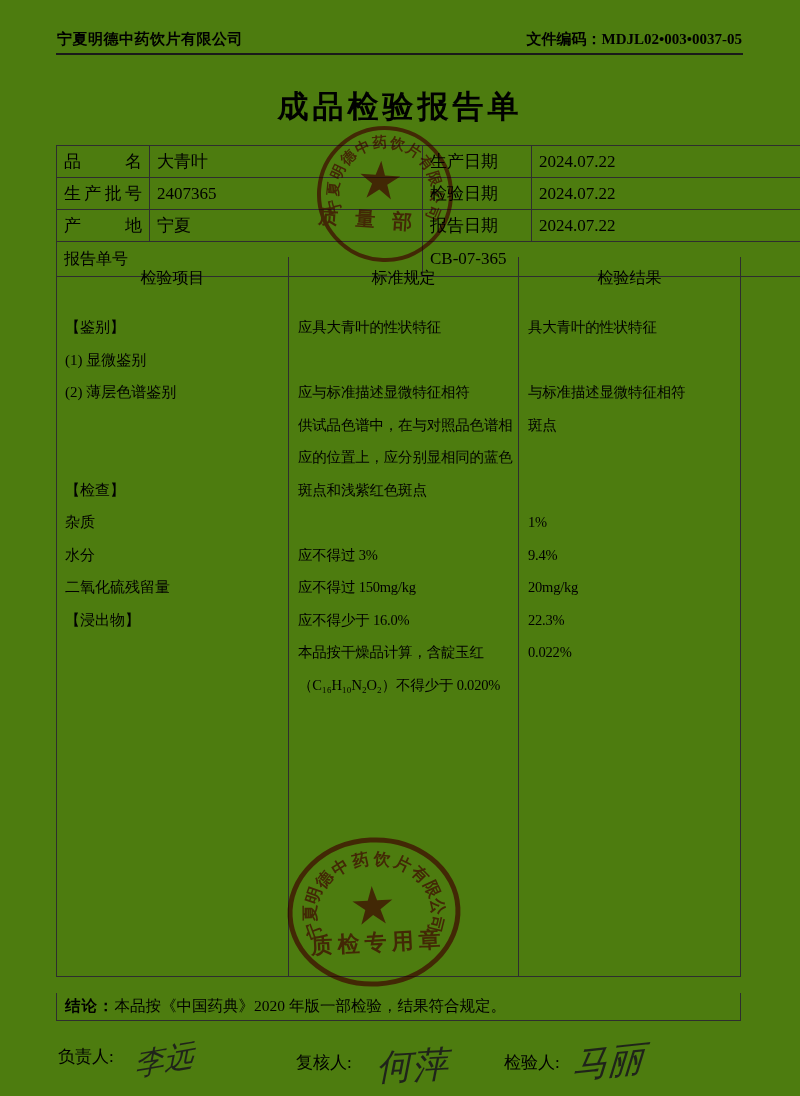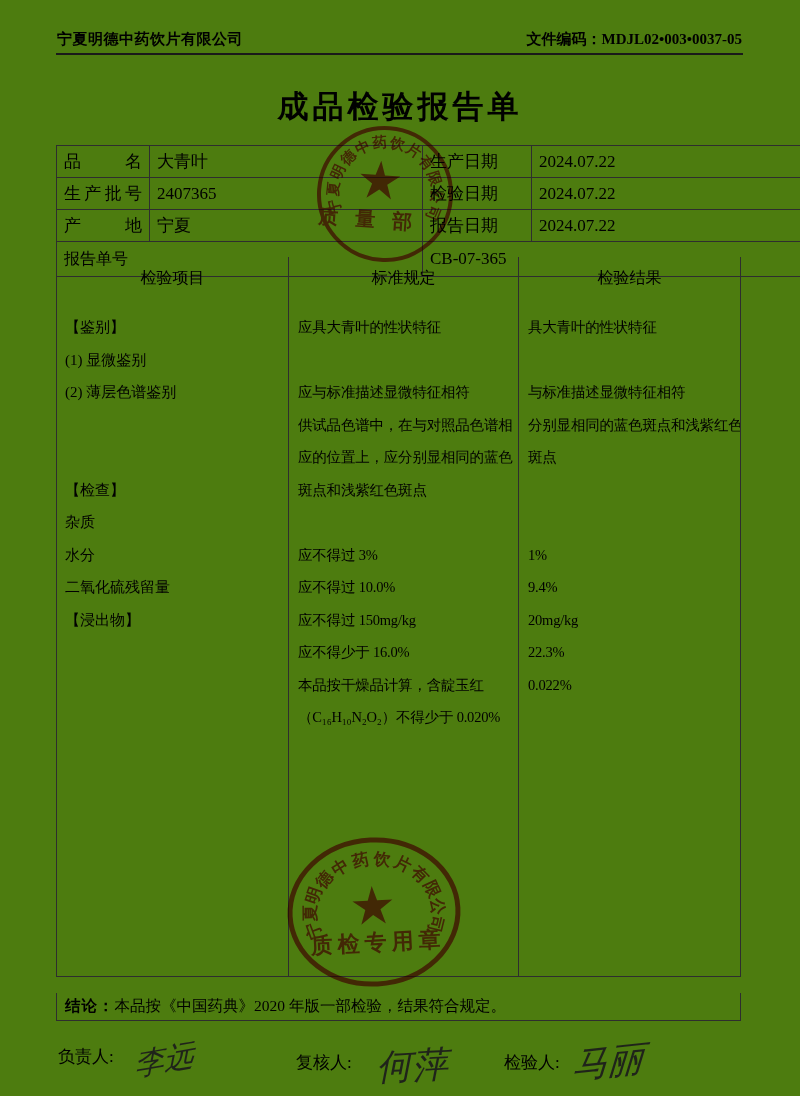--- a/index.html
+++ b/index.html
@@ -127,35 +127,33 @@
       <div class="mgap"></div>
       <div id="col-standard">
           <div class="ln">应具大青叶的性状特征</div>
           <div class="ln"></div>
           <div class="ln">应与标准描述显微特征相符</div>
           <div class="ln">供试品色谱中，在与对照品色谱相</div>
           <div class="ln">应的位置上，应分别显相同的蓝色</div>
           <div class="ln">斑点和浅紫红色斑点</div>
           <div class="ln"></div>
           <div class="ln">应不得过 3%</div>
-          <div class="ln">应不得过 10.0%</div>
           <div class="ln">应不得过 150mg/kg</div>
           <div class="ln">应不得少于 16.0%</div>
           <div class="ln">本品按干燥品计算，含靛玉红</div>
           <div class="ln">（C₁₆H₁₀N₂O₂）不得少于 0.020%</div>
         </div>
     </div>
     <div class="mcol mcol-3">
       <div class="mhdr">检验结果</div>
       <div class="mgap"></div>
       <div id="col-result">
           <div class="ln">具大青叶的性状特征</div>
           <div class="ln"></div>
           <div class="ln">与标准描述显微特征相符</div>
-          <div class="ln">分别显相同的蓝色斑点和浅紫红色</div>
           <div class="ln">斑点</div>
           <div class="ln"></div>
           <div class="ln"></div>
           <div class="ln">1%</div>
           <div class="ln">9.4%</div>
           <div class="ln">20mg/kg</div>
           <div class="ln">22.3%</div>
           <div class="ln">0.022%</div>
           <div class="ln"></div>
         </div>

